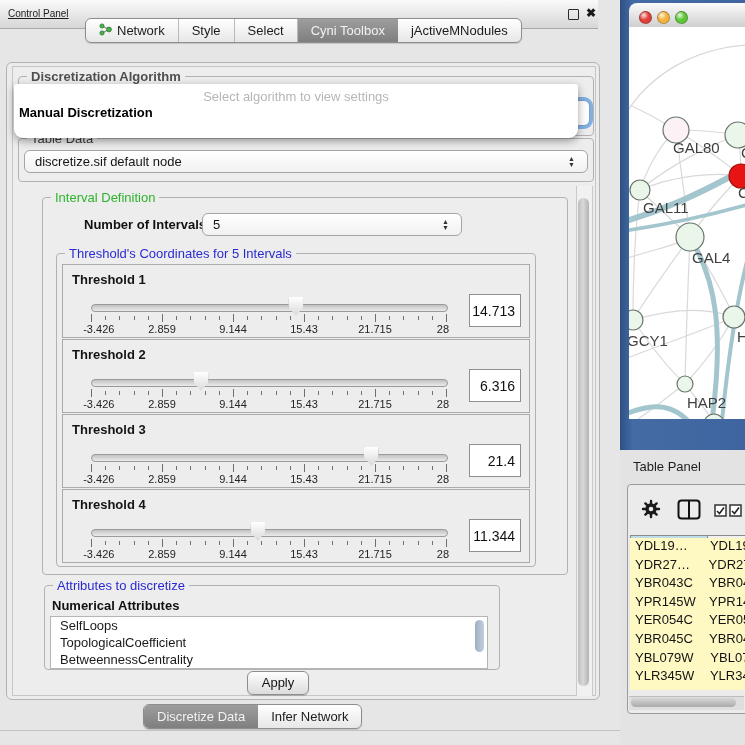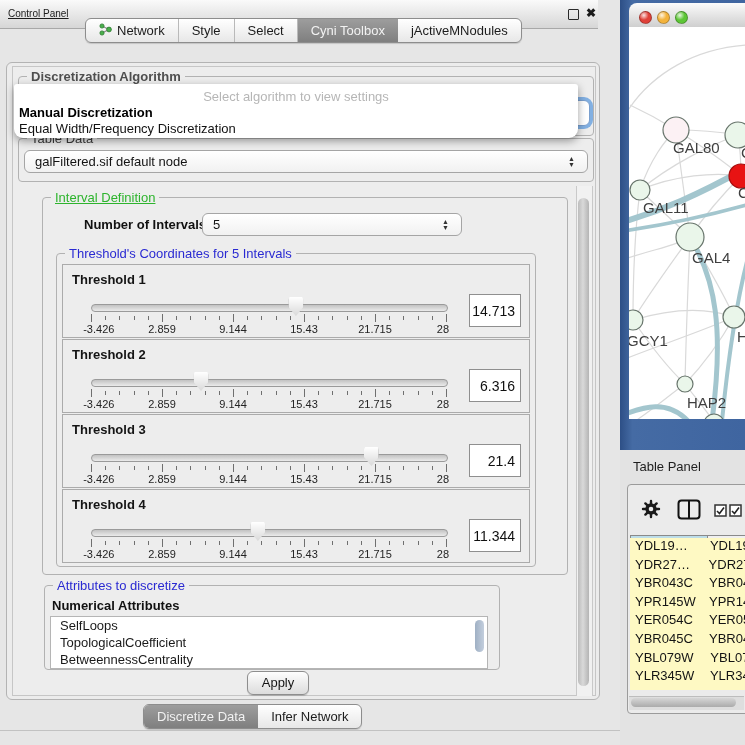--- a/index.html
+++ b/index.html
@@ -31,21 +31,21 @@
   .cp-main{left:6px;top:62px;width:592px;height:636px;background:#ececec;
     border:1px solid #b3b3b3;border-radius:6px;}
   .cp-inner{left:12px;top:66px;width:582px;height:628px;background:#ededed;
     border:1px solid #c6c6c6;}
 
   
   .grp{border:1px solid #b2b2b2;border-radius:4px;}
   .grp-title{position:absolute;top:-8px;left:8px;background:#ededed;padding:0 4px;
     font-size:13px;line-height:15px;white-space:nowrap;}
   .t-gray{color:#5a5a5a;}
-  .t-green{color:#2db42d;text-decoration:underline;}
+  .t-green{color:#2db42d;}
   .t-blue{color:#2a2ad2;}
 
   
   .combo{background:linear-gradient(#ffffff,#f1f1f1);border:1px solid #a5a5a5;
     border-radius:6px;font-size:13px;color:#141414;display:flex;align-items:center;
     padding:0 10px;box-sizing:border-box;}
   .combo .spin{margin-left:auto;display:flex;flex-direction:column;line-height:5px;
     font-size:7px;color:#333;gap:1px;padding-right:2px;}
 
   
@@ -172,28 +172,27 @@
   <div class="abs cp-inner"></div>
 
   <div class="abs grp" style="left:18px;top:76px;width:574px;height:58px;">
     <span class="grp-title t-gray" style="font-weight:bold;color:#4f4f4f;">Discretization Algorithm</span>
   </div>
   <div class="abs focus-combo"></div>
 
   <div class="abs popup">
     <div class="ph">Select algorithm to view settings</div>
     <div class="opt1">Manual Discretization</div>
-    <div class="opt2">Equal Width/Frequency Discretization</div>
   </div>
 
   <div class="abs grp" style="left:18px;top:138px;width:574px;height:42px;">
     <span class="grp-title" style="color:#3a3a3a;">Table Data</span>
   </div>
   <div class="abs combo" style="left:24px;top:150px;width:564px;height:23px;">
-    <span>galFiltered.sif default node</span>
+    <span>discretize.sif default node</span>
     <span class="spin">
         <span>▲</span>
         <span>▼</span>
       </span>
   </div>
 
   <div class="abs grp" style="left:42px;top:197px;width:524px;height:376px;">
     <span class="grp-title t-green">Interval Definition</span>
   </div>
   <div class="abs" style="left:84px;top:217px;font-size:13px;font-weight:bold;">Number of Intervals</div>

